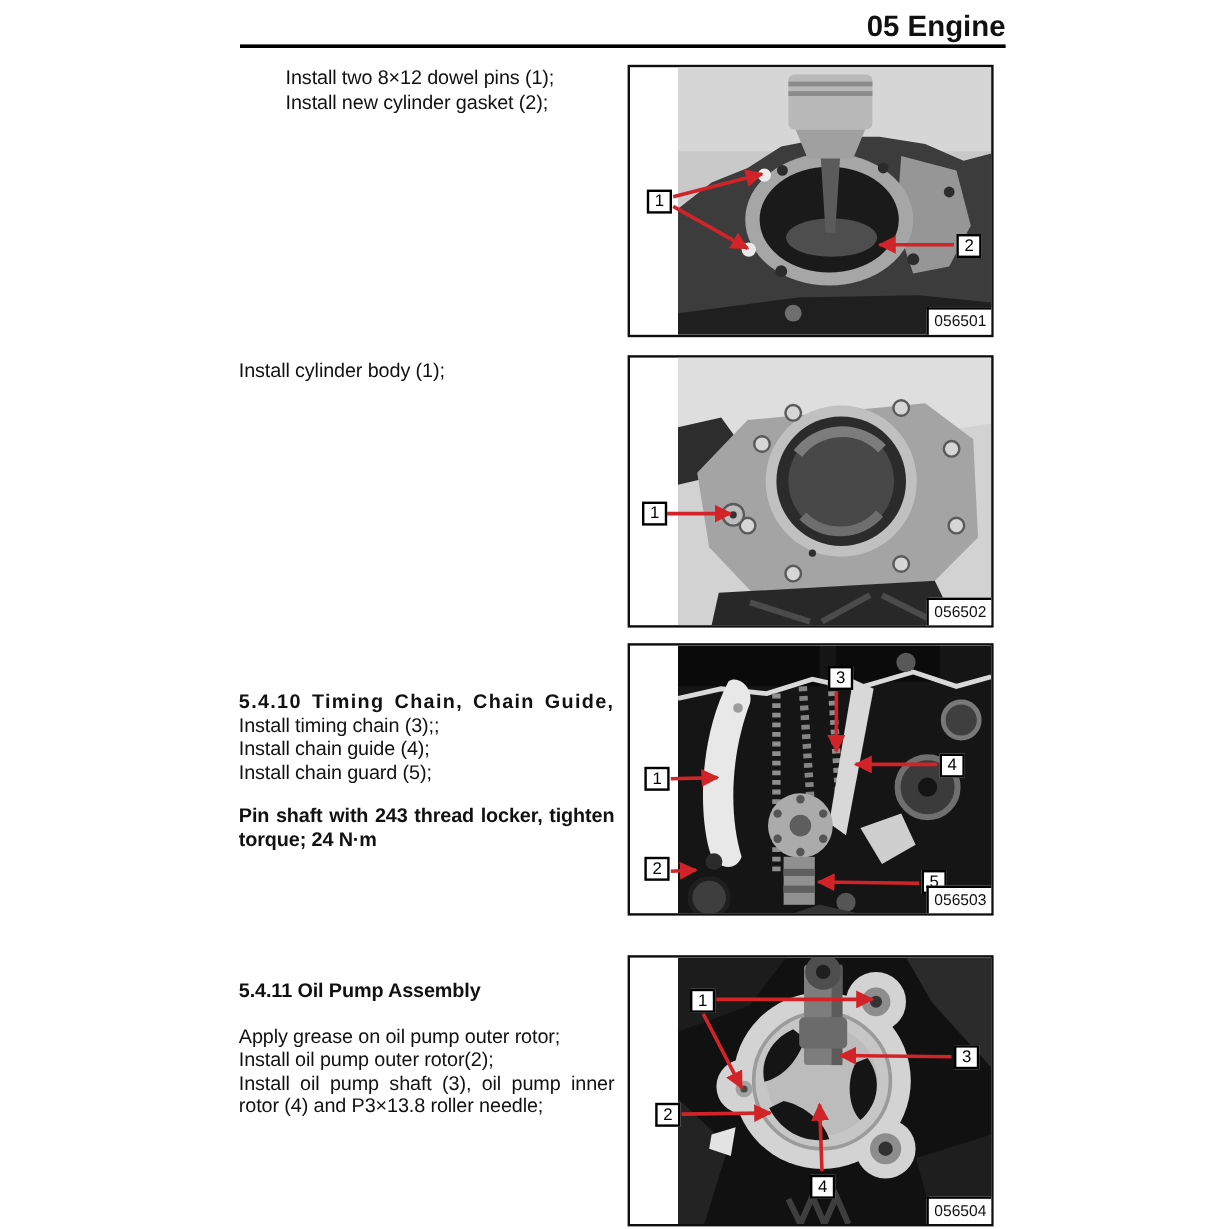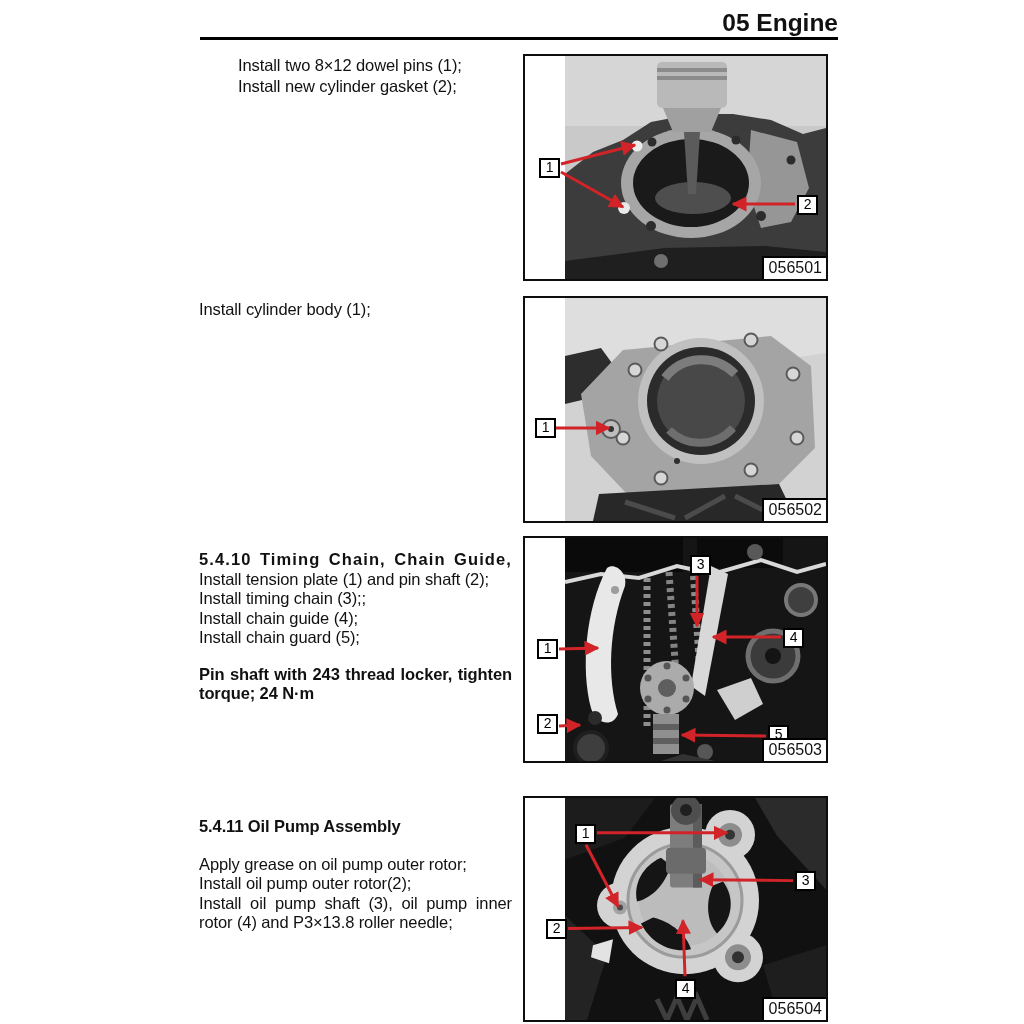--- a/index.html
+++ b/index.html
@@ -14,42 +14,41 @@
   .ls{letter-spacing:1.1px;}
   .sp17{height:17px;}
   .sp18{height:18px;}
   .fig{position:absolute;left:523px;width:305px;border:2px solid #0e0e0e;background:#fff;box-sizing:border-box;}
   .photo{position:absolute;left:40px;top:0;right:0;bottom:0;overflow:hidden;}
   .photo svg{display:block;width:100%;height:100%;}
   .overlay{position:absolute;left:0;top:0;width:100%;height:100%;}
   .co{position:absolute;width:21px;height:20px;border:2px solid #000;background:#fff;box-sizing:border-box;
       font-size:14px;line-height:15px;text-align:center;color:#000;z-index:3;}
   .plabel{position:absolute;right:0;bottom:0;background:#fff;border-top:2px solid #000;border-left:2px solid #000;
-      font-size:16px;line-height:20px;padding:0 4px 1px 5px;z-index:4;letter-spacing:0;}
+      font-size:13px;line-height:20px;padding:0 4px 1px 5px;z-index:4;letter-spacing:0;}
 </style>
 </head>
 <body>
 
 <div class="page">
 
   <div class="hdr">05 Engine</div>
   <div class="rule"></div>
 
   <div class="tcol s1" style="top:55px">
     <div>Install two 8×12 dowel pins (1);</div>
     <div>Install new cylinder gasket (2);</div>
   </div>
 
   <div class="tcol" style="top:300px">
     <div>Install cylinder body (1);</div>
   </div>
 
-  <div class="tcol" style="top:550px">
+  <div class="tcol" style="top:576px">
     <div class="b just ls">5.4.10 Timing Chain, Chain Guide,</div>
-    <div>Install tension plate (1) and pin shaft (2);</div>
     <div>Install timing chain (3);;</div>
     <div>Install chain guide (4);</div>
     <div>Install chain guard (5);</div>
     <div class="sp17"></div>
     <div class="b just">Pin shaft with 243 thread locker, tighten</div>
     <div class="b">torque; 24 N·m</div>
   </div>
 
   <div class="tcol" style="top:817px">
     <div class="b">5.4.11 Oil Pump Assembly</div>

